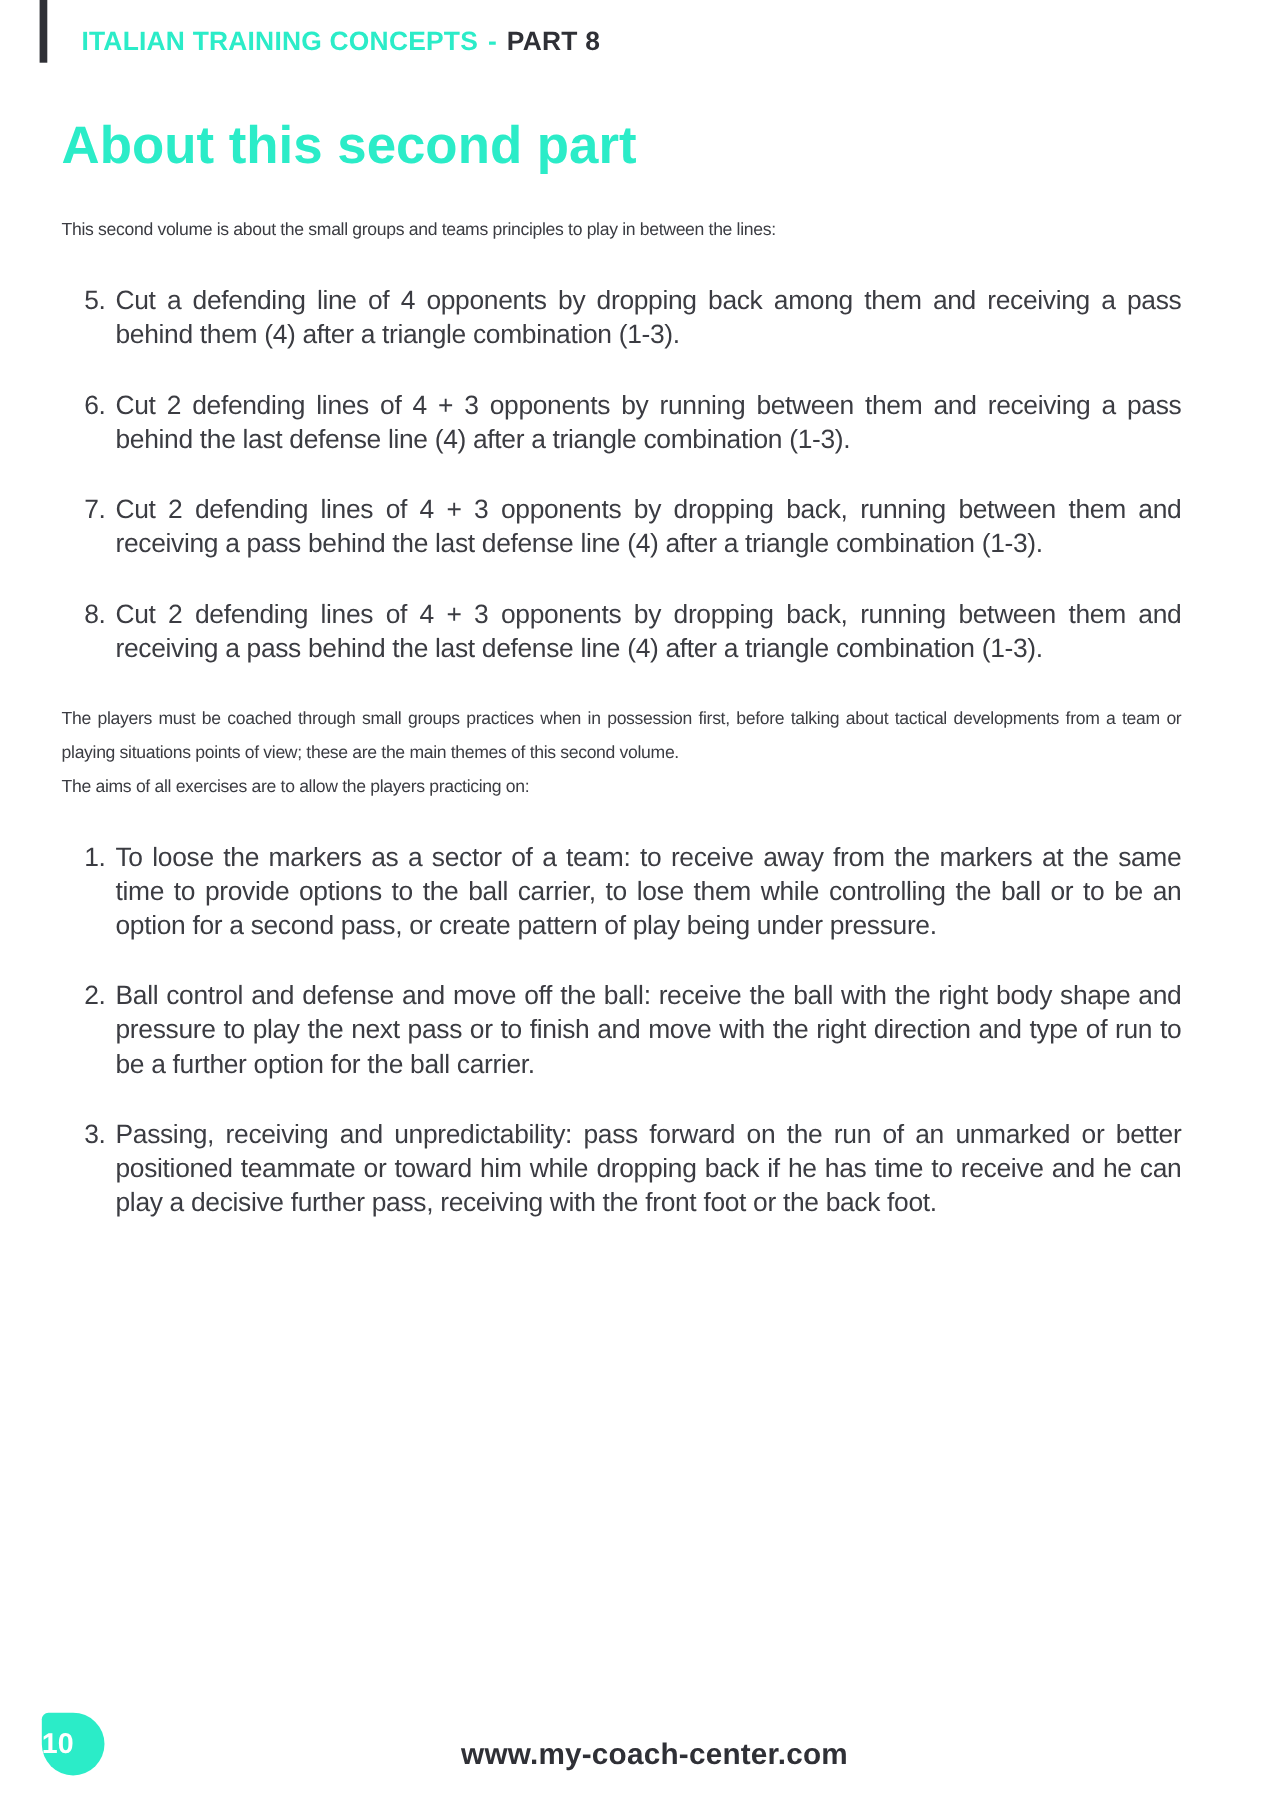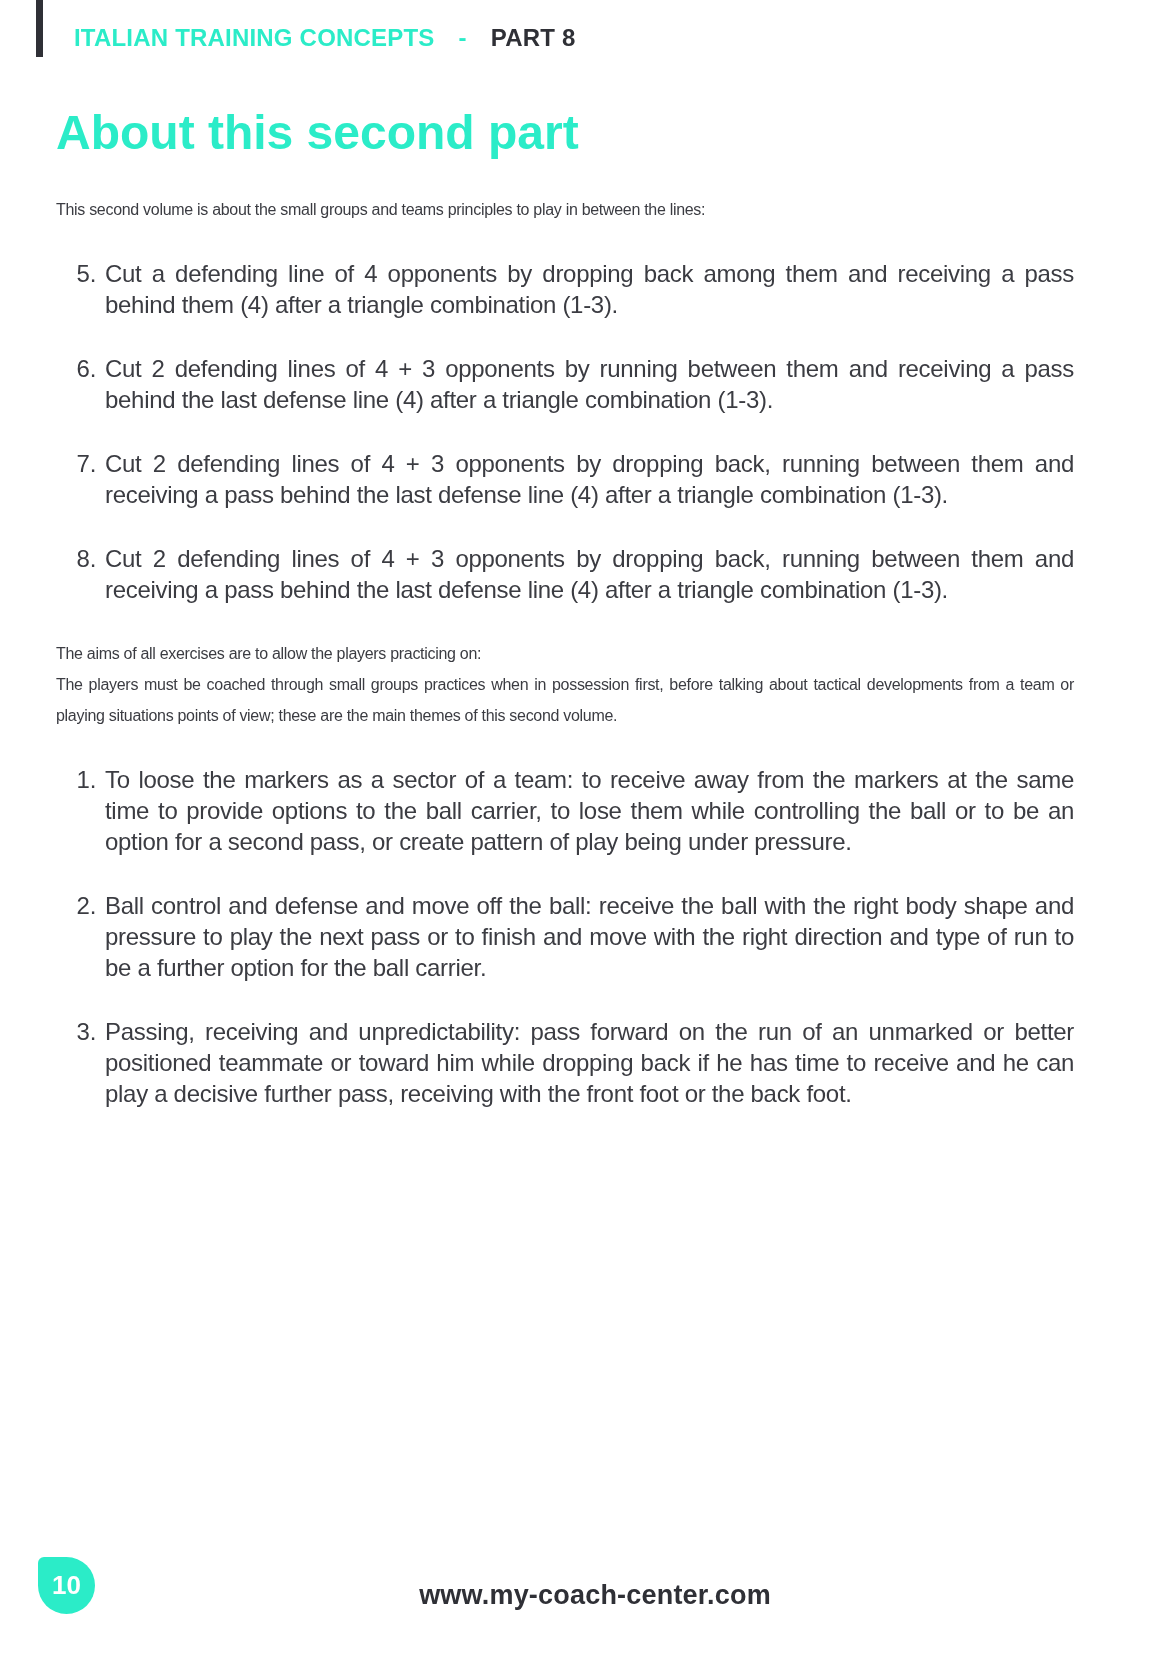--- a/index.html
+++ b/index.html
@@ -24,21 +24,21 @@
     top: 0;
     width: 7px;
     height: 57px;
     background: var(--dark);
   }
   .doc-header {
     position: absolute;
     left: 74px;
     top: 24px;
     display: flex;
-    gap: 24px;
+    gap: 9px;
     font-size: 24px;
     font-weight: bold;
     letter-spacing: 0.2px;
     white-space: nowrap;
   }
   .doc-header .series { color: var(--accent); }
   .doc-header .part   { color: var(--dark); }
   .doc-body {
     position: absolute;
     left: 56px;
@@ -86,21 +86,20 @@
   .page-badge {
     position: absolute;
     left: 38px;
     top: 1557px;
     width: 57px;
     height: 57px;
     background: var(--accent);
     border-radius: 6px 50% 50% 50%;
     display: flex;
     align-items: center;
-    justify-content: center;
     color: #ffffff;
     font-size: 26px;
     font-weight: bold;
   }
   .site-url {
     position: absolute;
     left: 12px;
     top: 1580px;
     width: 100%;
     text-align: center;
@@ -142,22 +141,22 @@
         <span class="num">7.</span>
         <span class="item-text">Cut 2 defending lines of 4 + 3 opponents by dropping back, running between them and receiving a pass behind the last defense line (4) after a triangle combination (1-3).</span>
       </li>
       <li class="list-item">
         <span class="num">8.</span>
         <span class="item-text">Cut 2 defending lines of 4 + 3 opponents by dropping back, running between them and receiving a pass behind the last defense line (4) after a triangle combination (1-3).</span>
       </li>
     </ol>
 
     <p class="para">
+      <span class="pline">The players must be coached through small groups practices when in possession first, before talking about tactical developments from a team or playing situations points of view; these are the main themes of this second volume.</span>
       <span class="pline">The aims of all exercises are to allow the players practicing on:</span>
-      <span class="pline">The players must be coached through small groups practices when in possession first, before talking about tactical developments from a team or playing situations points of view; these are the main themes of this second volume.</span>
     </p>
 
     <ol class="num-list">
       <li class="list-item">
         <span class="num">1.</span>
         <span class="item-text">To loose the markers as a sector of a team: to receive away from the markers at the same time to provide options to the ball carrier, to lose them while controlling the ball or to be an option for a second pass, or create pattern of play being under pressure.</span>
       </li>
       <li class="list-item">
         <span class="num">2.</span>
         <span class="item-text">Ball control and defense and move off the ball: receive the ball with the right body shape and pressure to play the next pass or to finish and move with the right direction and type of run to be a further option for the ball carrier.</span>

